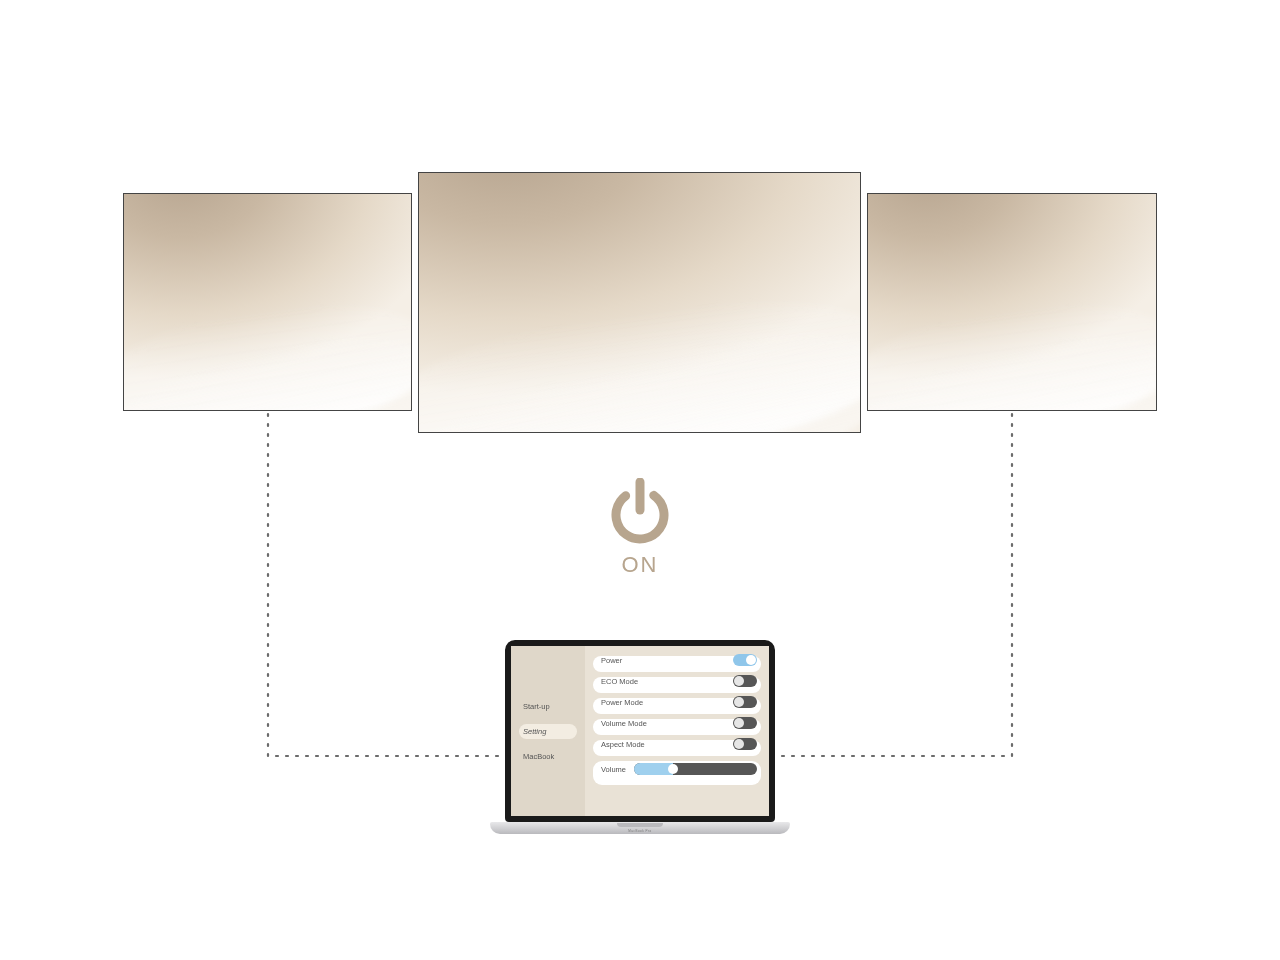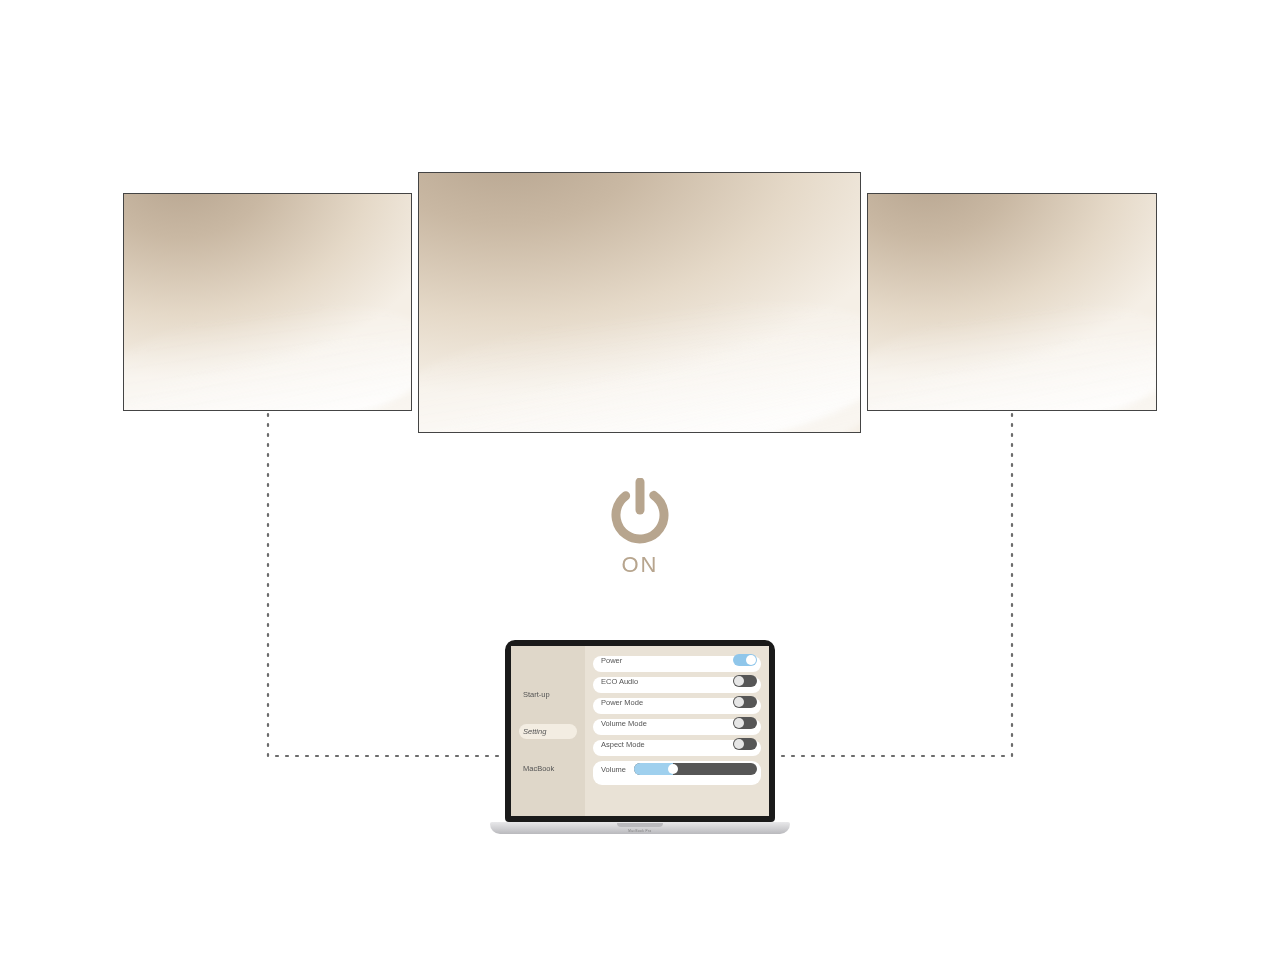--- a/index.html
+++ b/index.html
@@ -97,21 +97,21 @@
     display:flex;
     font-size:7.5px;
     color:#555;
   }
   .sidebar{
     width:74px;
     background:#dfd7c9;
     display:flex;
     flex-direction:column;
     justify-content:center;
-    gap:22px;
+    gap:10px;
     padding-left:8px;
   }
   .sidebar div{
     padding:3px 0 3px 4px;
     border-radius:9px;
     width:58px;
   }
   .sidebar div.active{ background:#f3ede2;font-style:italic; }
   .settings{
     flex:1;
@@ -229,21 +229,21 @@
         <div class="active">Setting</div>
         <div>MacBook</div>
       </div>
 
       <div class="settings">
         <div class="row">
           <span>Power</span>
           <span class="toggle on"></span>
         </div>
         <div class="row">
-          <span>ECO Audio</span>
+          <span>ECO Mode</span>
           <span class="toggle"></span>
         </div>
         <div class="row">
           <span>Power Mode</span>
           <span class="toggle"></span>
         </div>
         <div class="row">
           <span>Volume Mode</span>
           <span class="toggle"></span>
         </div>

